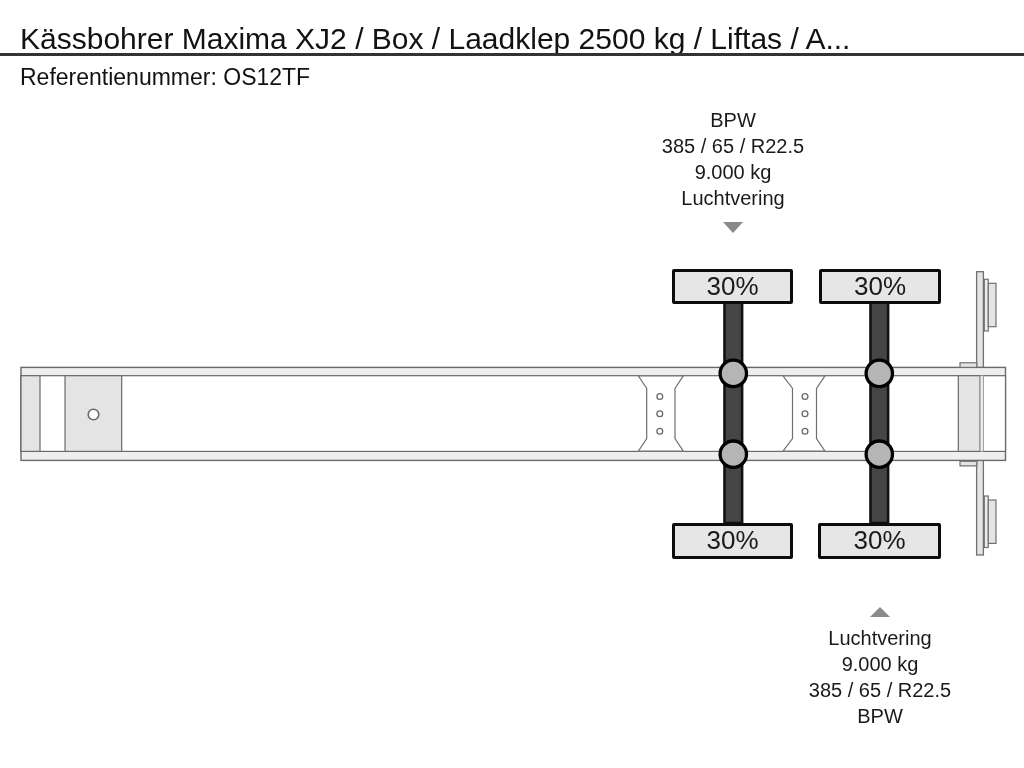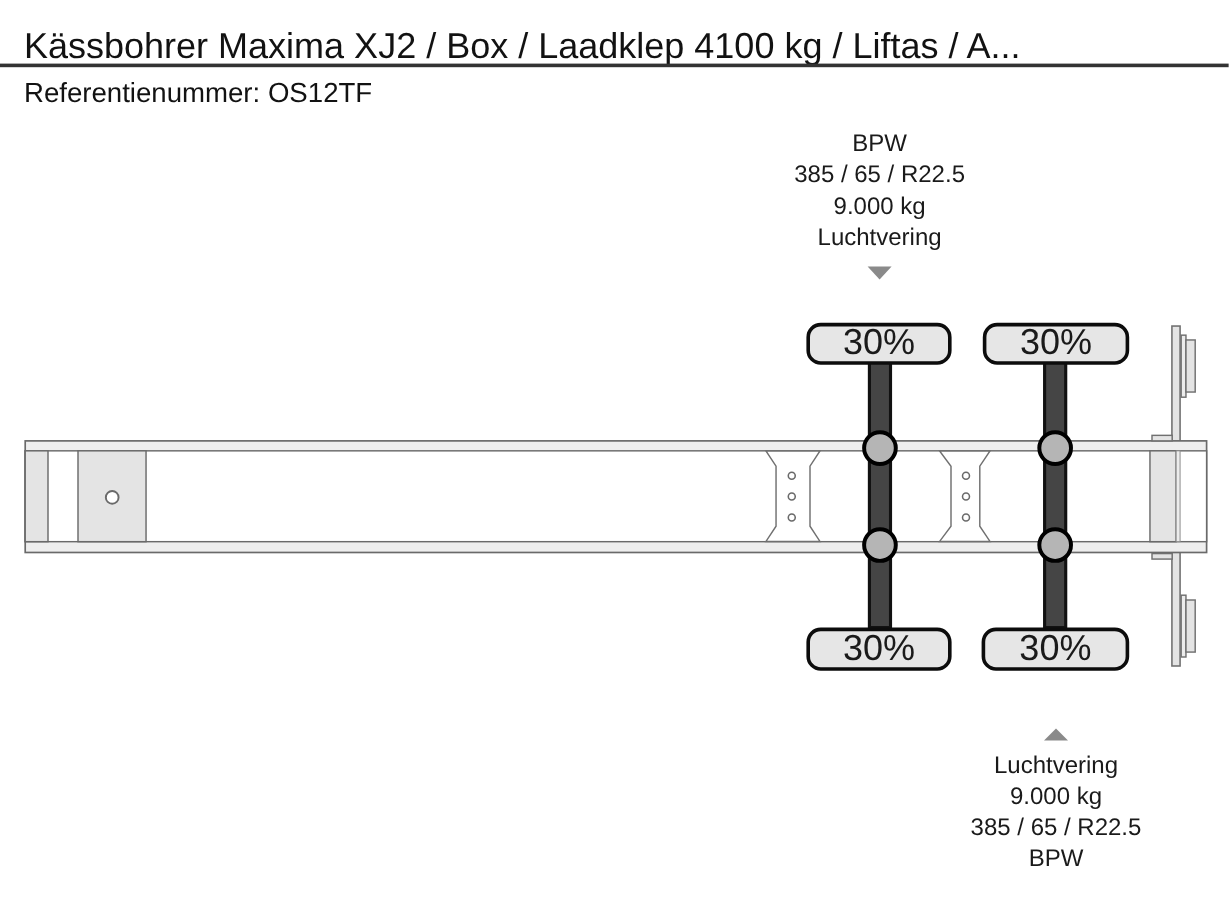--- a/index.html
+++ b/index.html
@@ -35,33 +35,33 @@
   .arrow-up{
     width:0;height:0;z-index:3;
     border-left:10px solid transparent;border-right:10px solid transparent;
     border-bottom:10px solid #8a8a8a;
   }
   #axle1-arrow{left:723px;top:222px;}
   #axle2-arrow{left:870px;top:607px;}
   #chassis-svg{left:0;top:0;width:1024px;height:768px;z-index:1;}
   .tire{
     box-sizing:border-box;z-index:2;
-    background:#e6e6e6;border:3.6px solid #0c0c0c;border-radius:12px;
+    background:#e6e6e6;border:3.6px solid #0c0c0c;border-radius:2px;
     display:flex;align-items:center;justify-content:center;
-    font-size:30px;color:#1a1a1a;
+    font-size:26px;color:#1a1a1a;
   }
   #tire-axle1-left {left:672px;top:269px;width:121px;height:34.5px;}
   #tire-axle2-left {left:819px;top:269px;width:122px;height:34.5px;}
   #tire-axle1-right{left:672px;top:522.5px;width:121px;height:36px;}
   #tire-axle2-right{left:818px;top:522.5px;width:123px;height:36px;}
 </style>
 </head>
 <body>
 
-<div id="listing-title" class="abs">Kässbohrer Maxima XJ2 / Box / Laadklep 4100 kg / Liftas / A...</div>
+<div id="listing-title" class="abs">Kässbohrer Maxima XJ2 / Box / Laadklep 2500 kg / Liftas / A...</div>
 <div id="title-divider" class="abs"></div>
 <div id="reference-number" class="abs">Referentienummer: OS12TF</div>
 
 <div id="axle1-note" class="abs axle-note">
   <div>BPW</div>
   <div>385 / 65 / R22.5</div>
   <div>9.000 kg</div>
   <div>Luchtvering</div>
 </div>
 <div id="axle1-arrow" class="abs arrow-down"></div>

